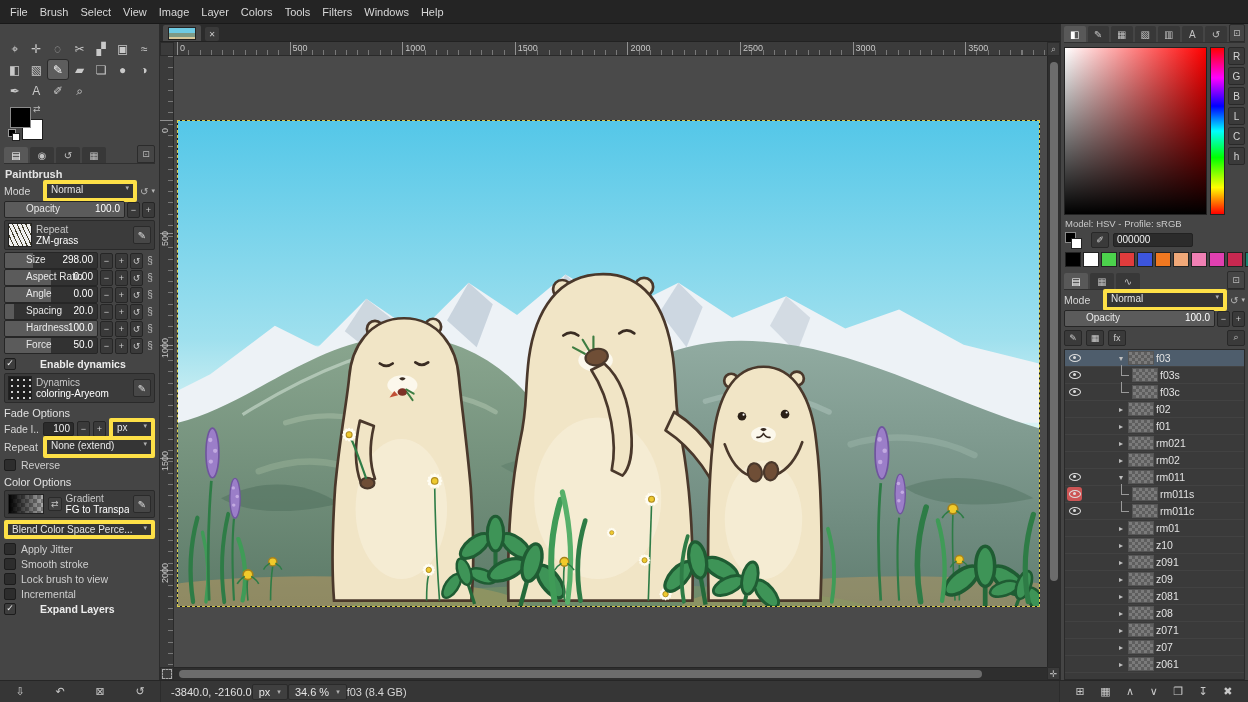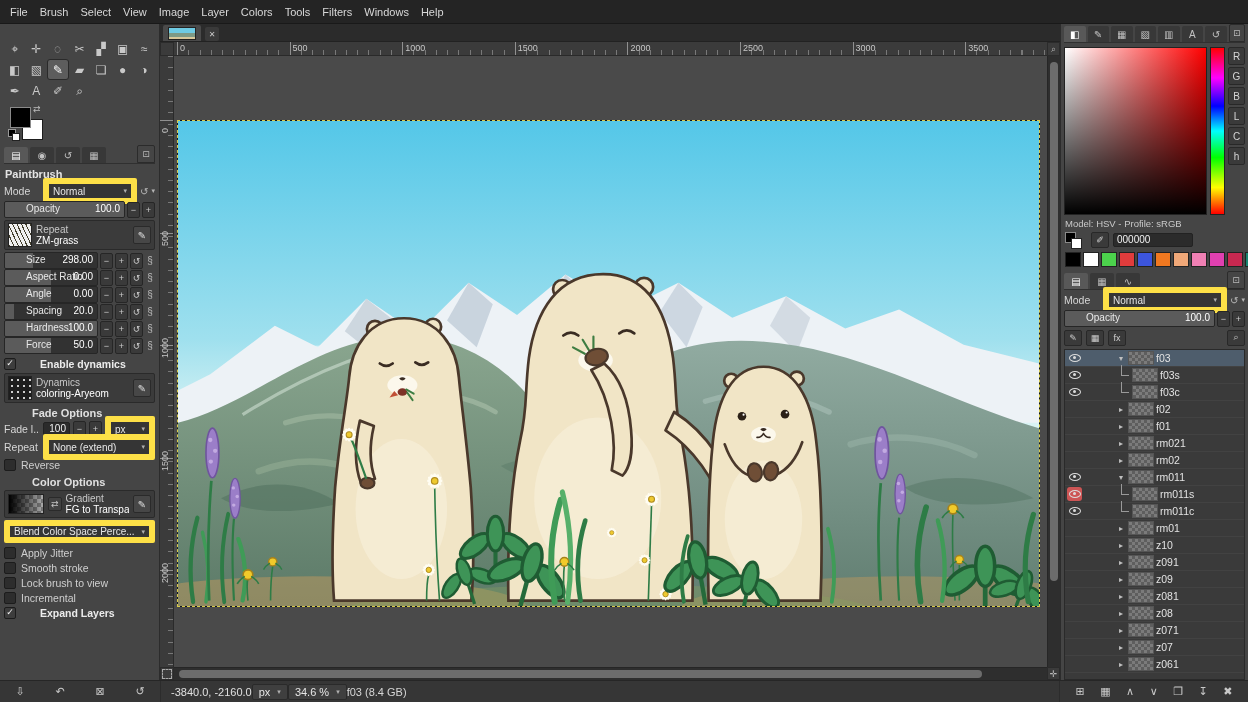--- a/index.html
+++ b/index.html
@@ -26,24 +26,24 @@
   .swap{position:absolute;left:23px;top:-3px;font-size:9px;color:#bbb;}
   .defsw{position:absolute;left:-2px;top:22px;width:12px;height:12px;}
   .defsw i{position:absolute;left:0;top:0;width:6px;height:6px;background:#000;border:1px solid #999;}
   .defsw b{position:absolute;left:4px;top:4px;width:6px;height:6px;background:#fff;border:1px solid #222;}
   .dtabs{display:flex;gap:2px;align-items:flex-end;border-bottom:1px solid #303030;padding-bottom:0;}
   .dtab{width:24px;height:16px;display:flex;align-items:center;justify-content:center;background:#383838;border-radius:2px 2px 0 0;font-size:10px;color:#c2c2c2;}
   .dtab.active{background:#585858;color:#fff;}
   .dtab.corner{margin-left:auto;width:16px;background:none;}
   .opt-scroll{display:flex;flex-direction:column;gap:2px;overflow:hidden;}
   .opt-title{font-weight:bold;color:#e4e4e4;margin:2px 0 1px 1px;}
-  .opt-sec{font-weight:bold;color:#e0e0e0;margin-top:2px;margin-left:28px;}
+  .opt-sec{font-weight:normal;color:#e0e0e0;margin-top:2px;}
   .modrow{display:flex;align-items:center;gap:3px;height:16px;}
   .lbl{flex:none;width:36px;font-size:10.5px;white-space:nowrap;overflow:hidden;}
-  .dd{flex:1;display:flex;align-items:center;background:#353535;border:6px solid #fde047;border-radius:2px;height:14px;padding:0 4px;font-size:10px;color:#e6e6e6;min-width:0;}
+  .dd{flex:1;display:flex;background:#353535;border:4px solid #fde047;border-radius:2px;height:14px;padding:0 4px;font-size:10px;color:#e6e6e6;min-width:0;}
   .dd>span:first-child{white-space:nowrap;overflow:hidden;}
   .caret{font-size:7px;color:#b0b0b0;margin-left:auto;padding-left:3px;}
   .mico{font-size:10px;color:#b5b5b5;flex:none;}
   .mico.sm{font-size:7px;}
   .ssrow{display:flex;align-items:center;gap:2px;height:17px;}
   .spinscale{position:relative;flex:1;height:15px;background:#323232;border:1px solid #262626;border-radius:2px;overflow:hidden;}
   .ssfill{position:absolute;left:0;top:0;bottom:0;background:#5b5b5b;}
   .sslabel{position:absolute;left:21px;top:1px;font-size:10px;color:#e8e8e8;}
   .ssvalue{position:absolute;right:4px;top:1px;font-size:10px;color:#fff;}
   .mini{flex:none;width:11px;height:14px;display:flex;align-items:center;justify-content:center;background:#3a3a3a;border:1px solid #262626;border-radius:2px;font-size:9px;color:#ccc;}

